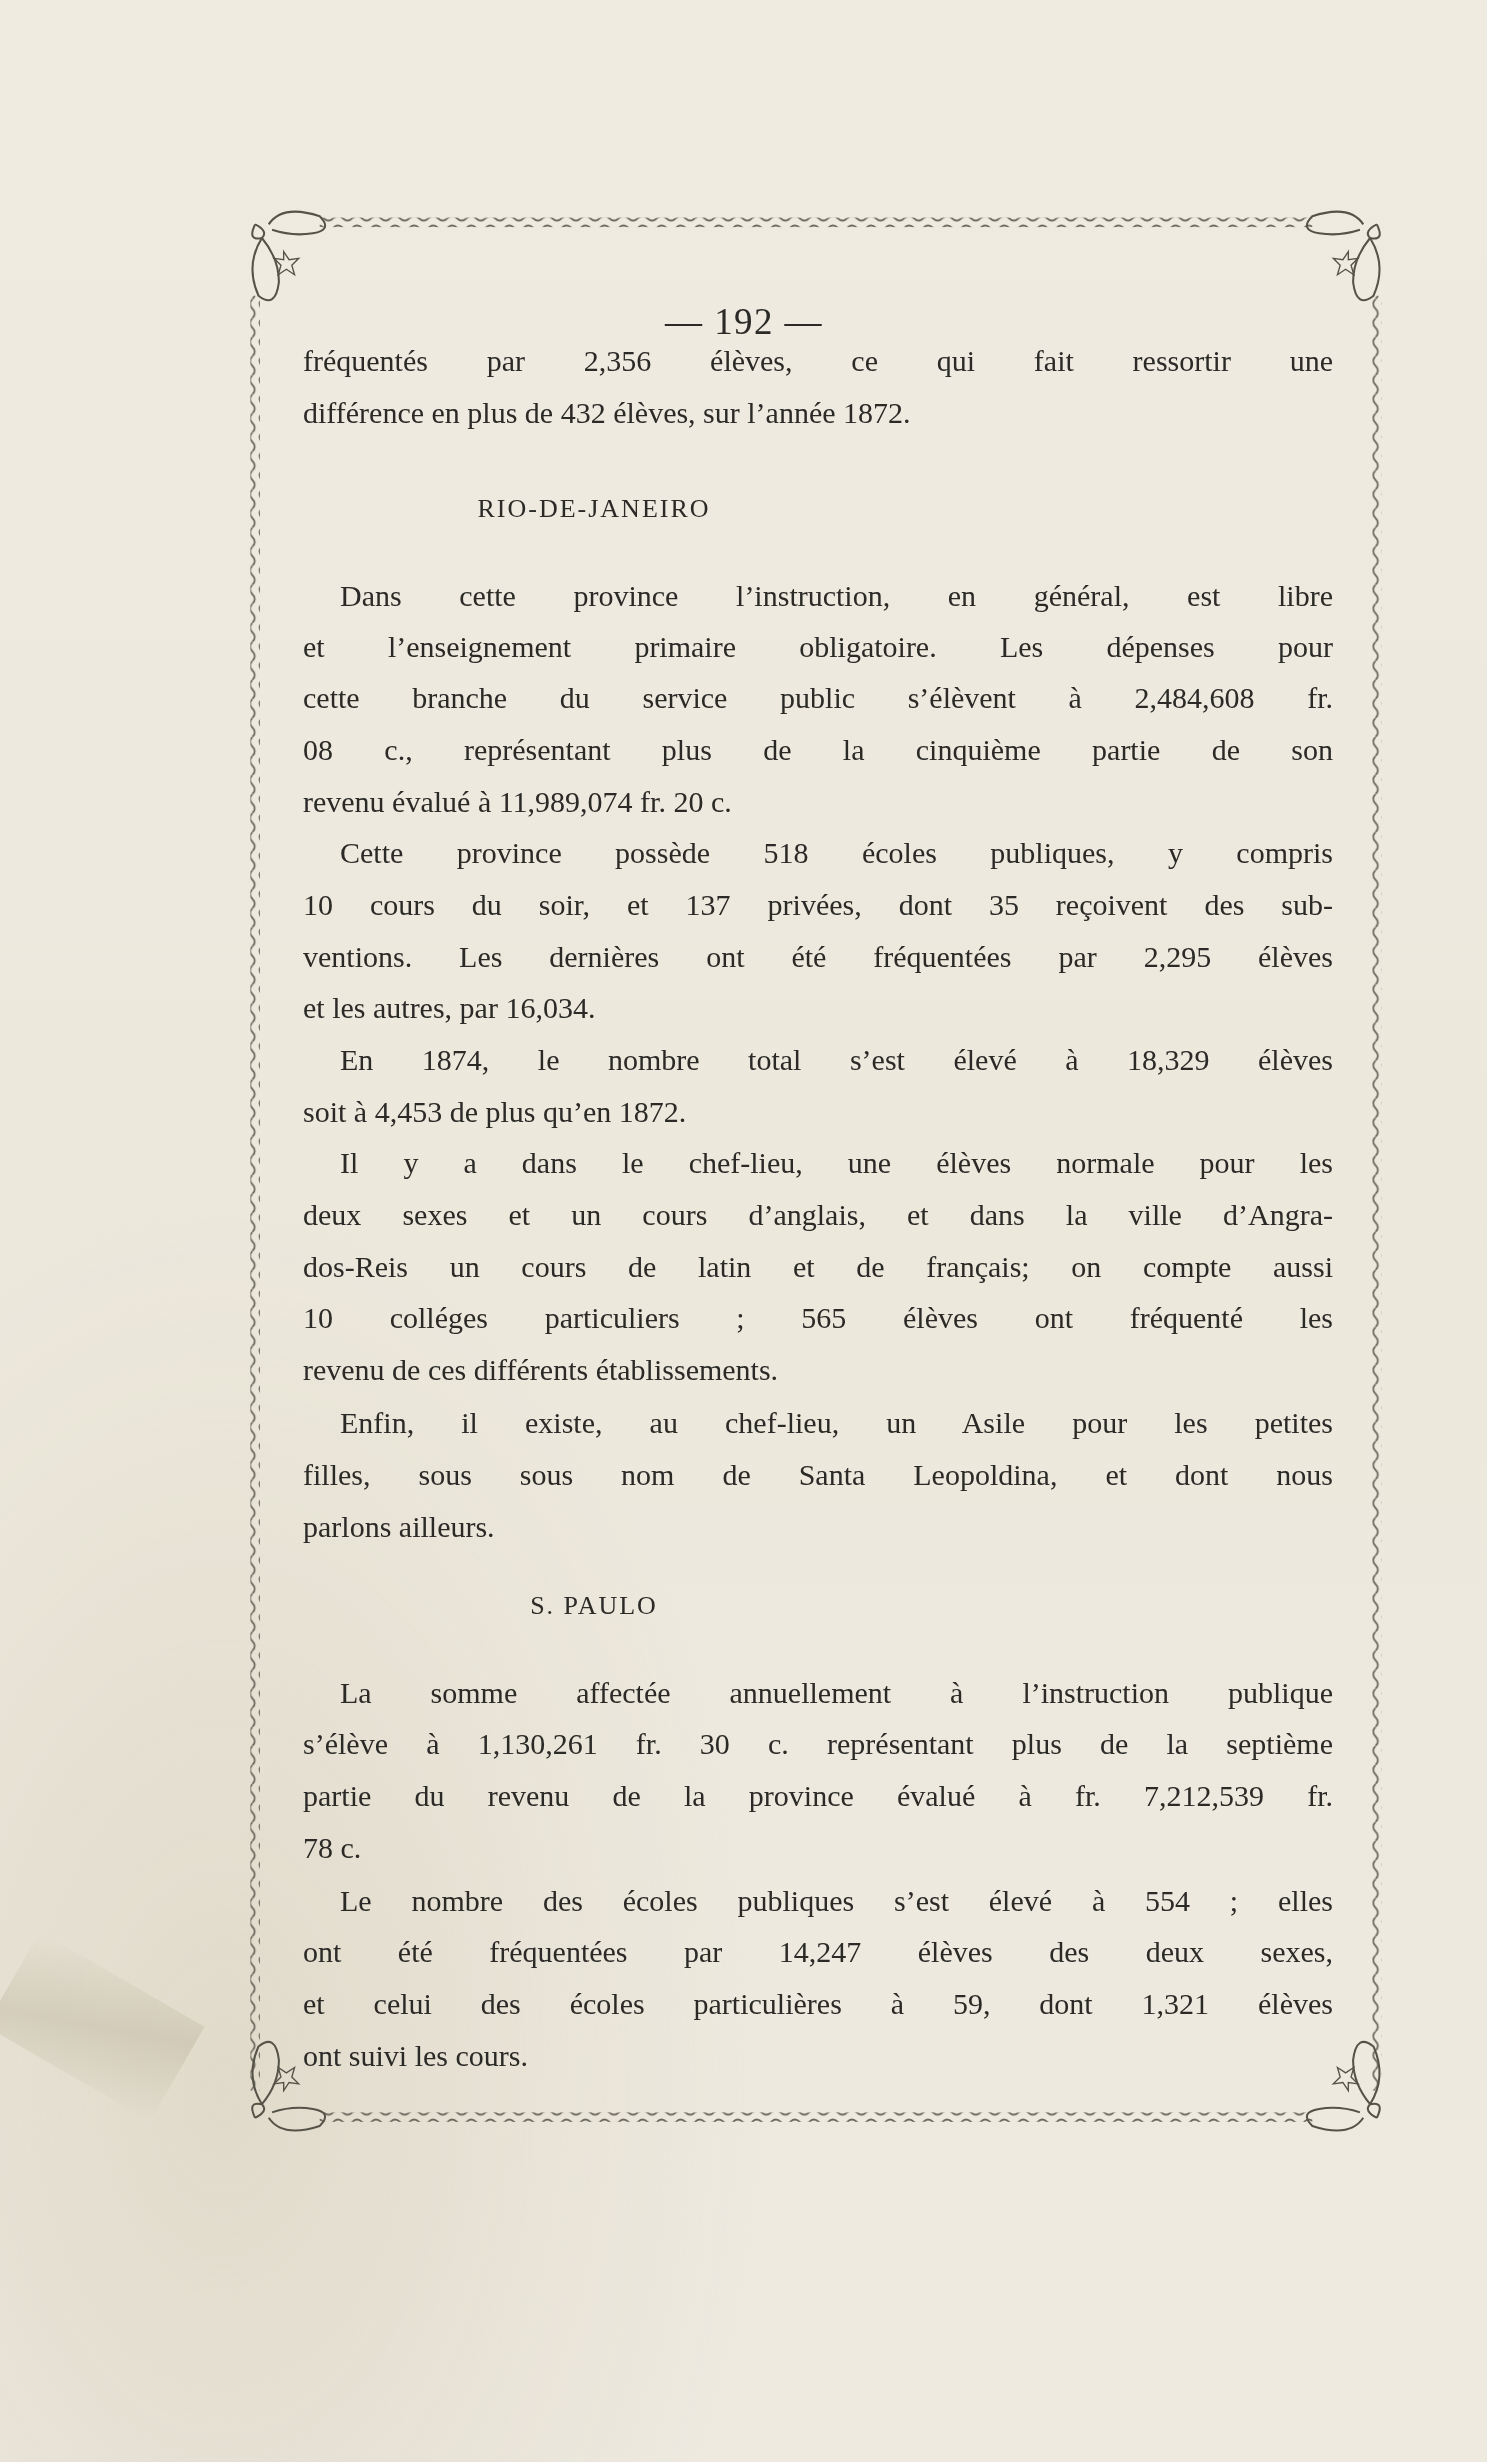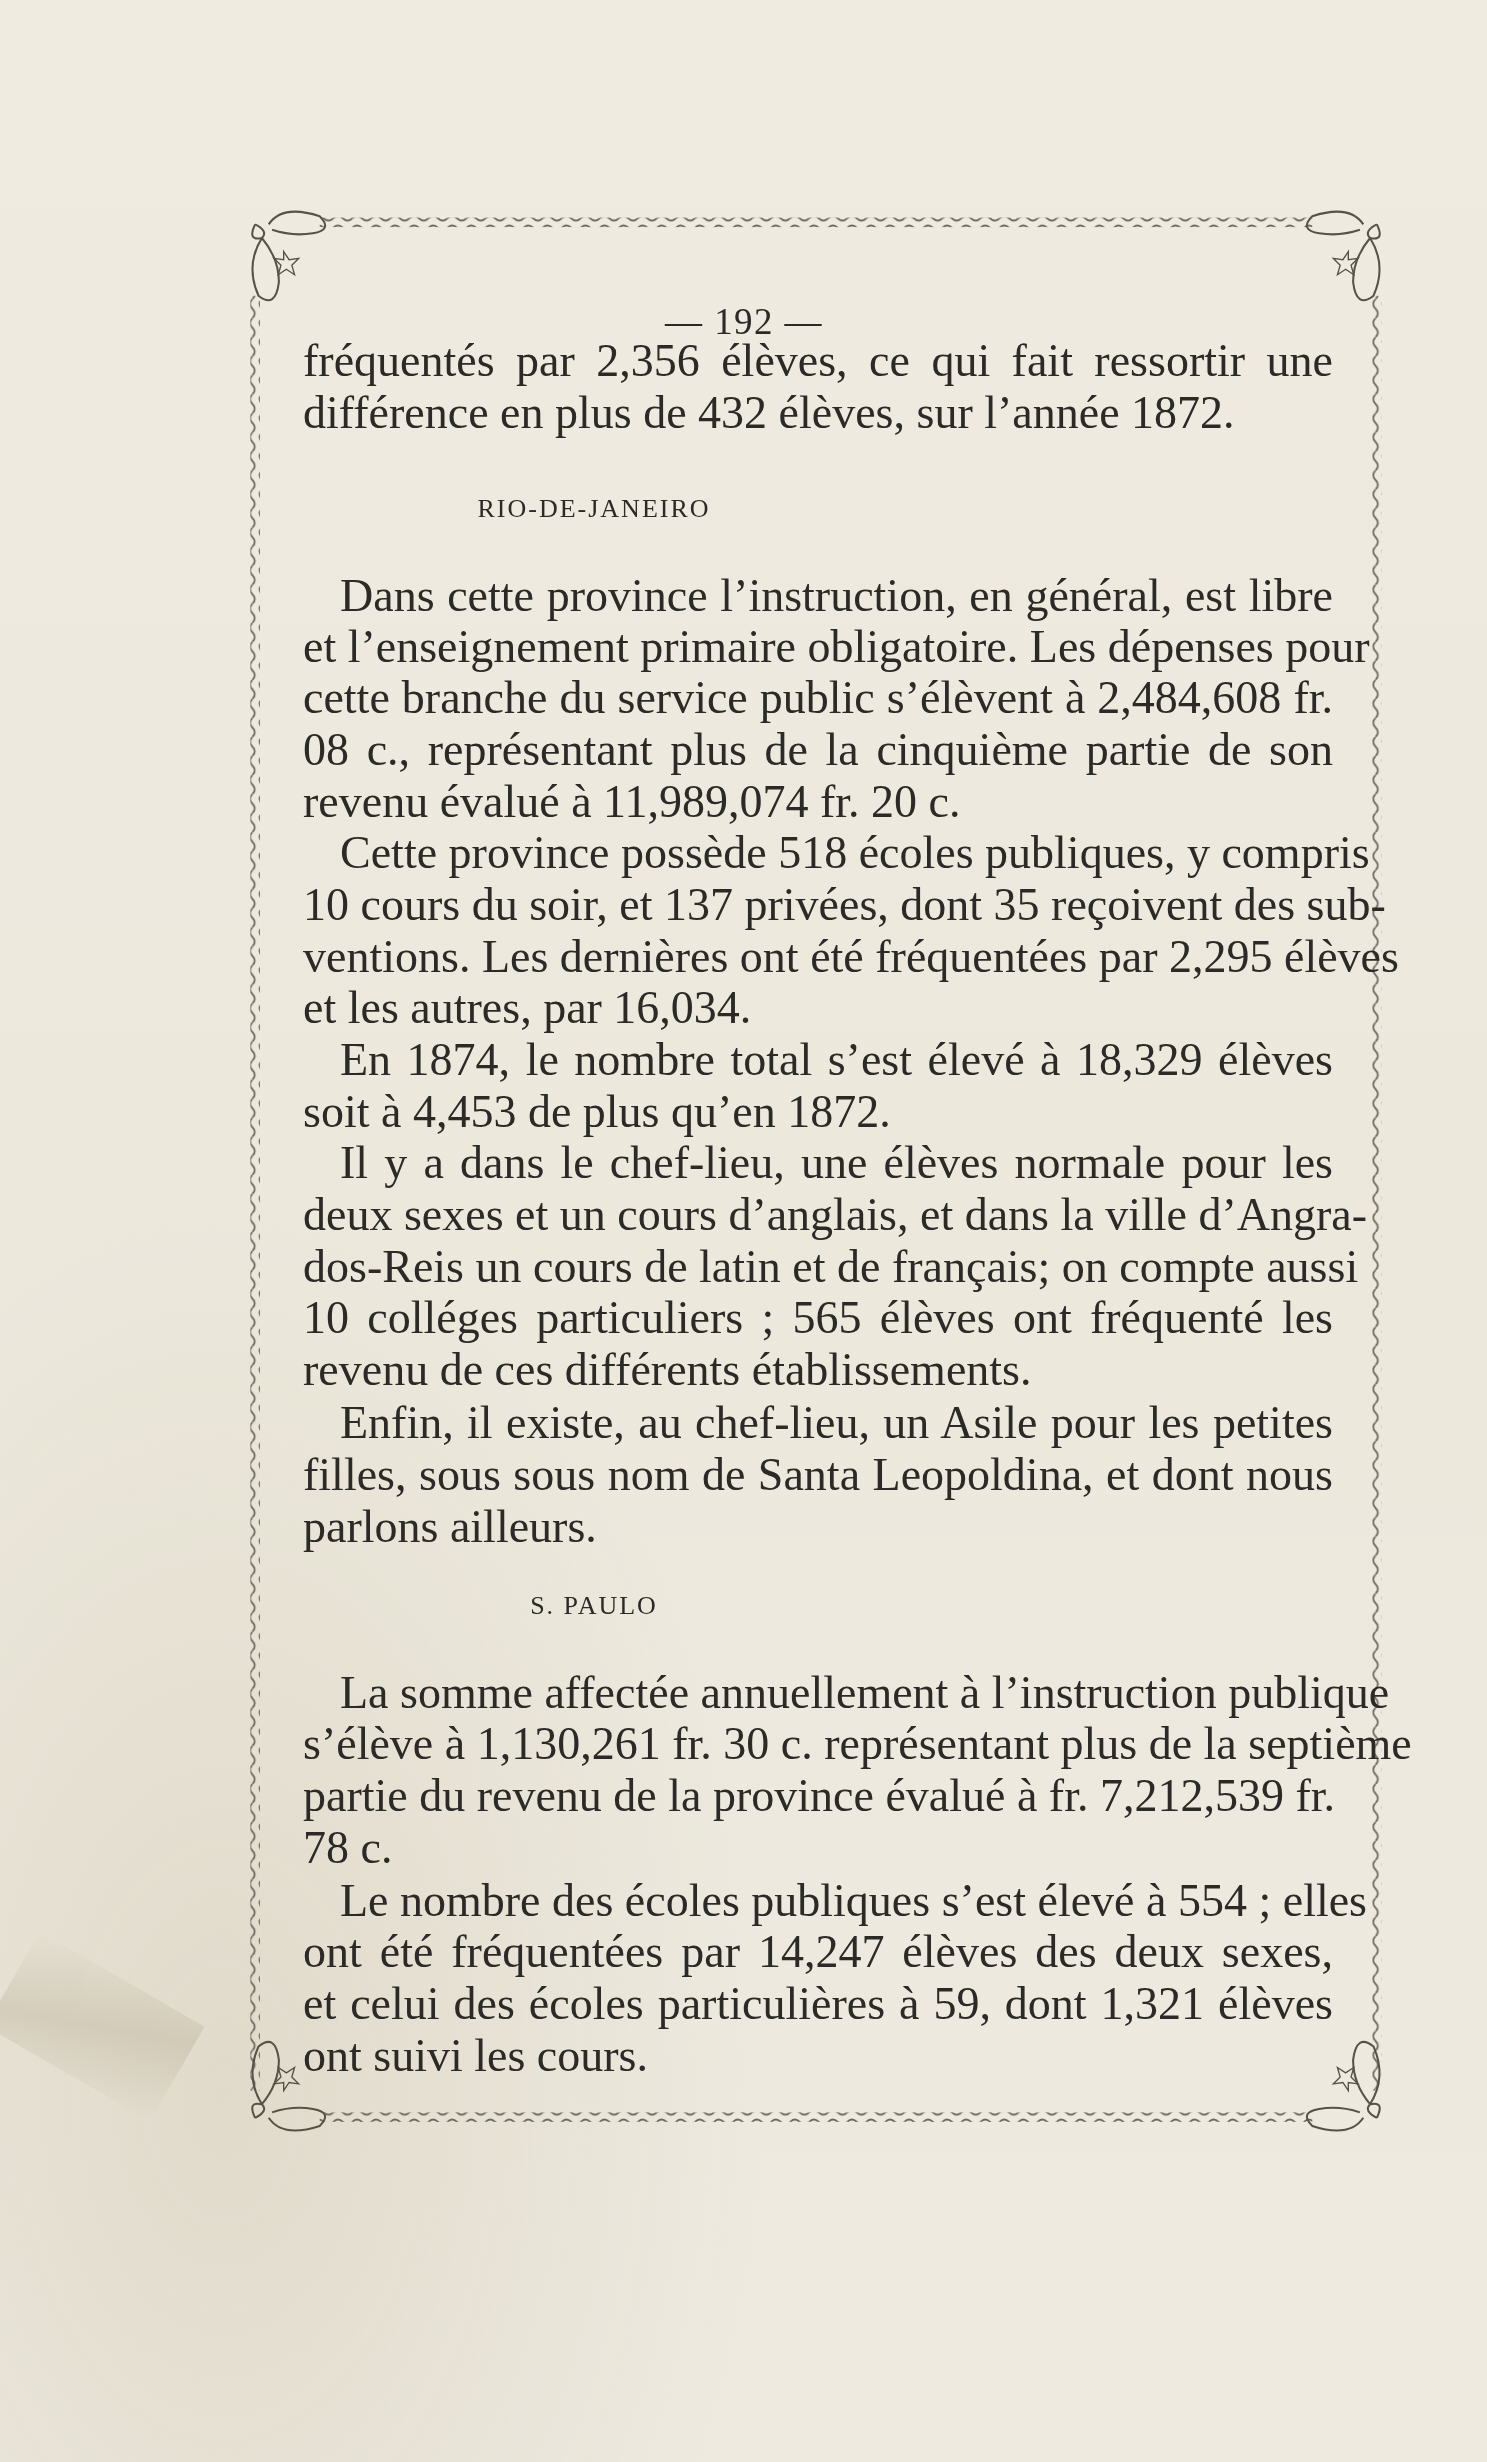--- a/index.html
+++ b/index.html
@@ -19,21 +19,21 @@
     transform: rotate(30deg);
   }
   .frame { position: absolute; left: 238px; top: 204px; width: 1156px; height: 1958px; }
   .frame svg { position: absolute; left: 0; top: 0; }
   .page-number {
     position: absolute; left: 0; width: 1488px; top: 272px;
     text-align: center; font-size: 37px; letter-spacing: 1.4px; margin-top: 28px;
   }
   .line {
     position: absolute; left: 303px; width: 1030px;
-    font-size: 46px; line-height: 41px; white-space: nowrap;
+    font-size: 30px; line-height: 41px; white-space: nowrap;
     text-align: justify; text-align-last: justify;
   }
   .line.last { text-align-last: left; }
   .line.indent { left: 340px; width: 993px; font-family: Liberation Serif, serif; }
   .heading {
     position: absolute; left: 0; width: 1188px; text-align: center;
     font-size: 26px; letter-spacing: 2px;
   }
 </style>
 </head>

